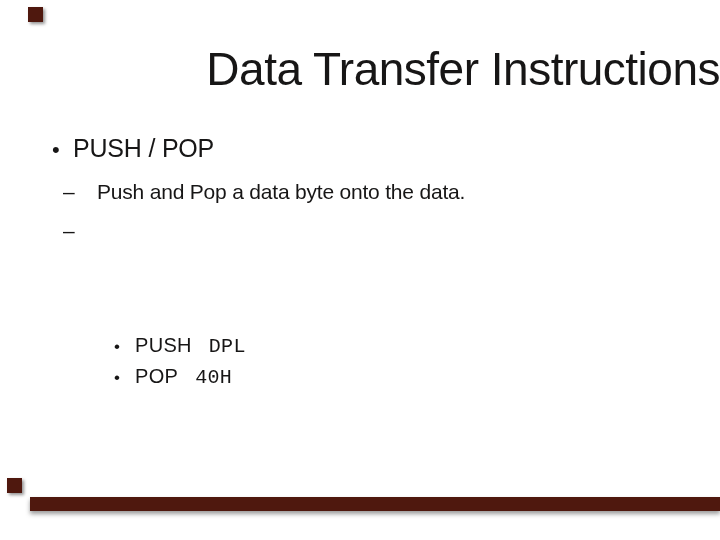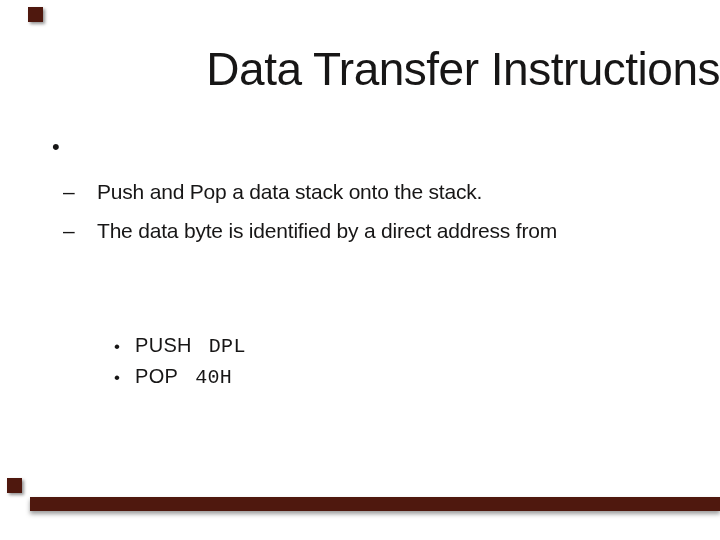--- a/index.html
+++ b/index.html
@@ -102,33 +102,33 @@
 <body>
 
 <div class="slide">
 
   <div class="decor-sq decor-sq-top"></div>
 
   <h1 class="title">Data Transfer Instructions</h1>
 
   <div class="l1">
     <span class="marker">•</span>
+    <span>PUSH / POP</span>
   </div>
 
   <div class="l2 l2-a">
     <span class="marker">–</span>
     <div>
-      <div>Push and Pop a data stack onto the stack.</div>
+      <div>Push and Pop a data byte onto the data.</div>
     </div>
   </div>
 
   <div class="l2 l2-b">
     <span class="marker">–</span>
     <div>
-      <div>The data byte is identified by a direct address from</div>
     </div>
   </div>
 
   <div class="l3 l3-a">
     <span class="marker">•</span>
     <span class="mnemonic">PUSH</span>
     <span class="operand">DPL</span>
   </div>
 
   <div class="l3 l3-b">

